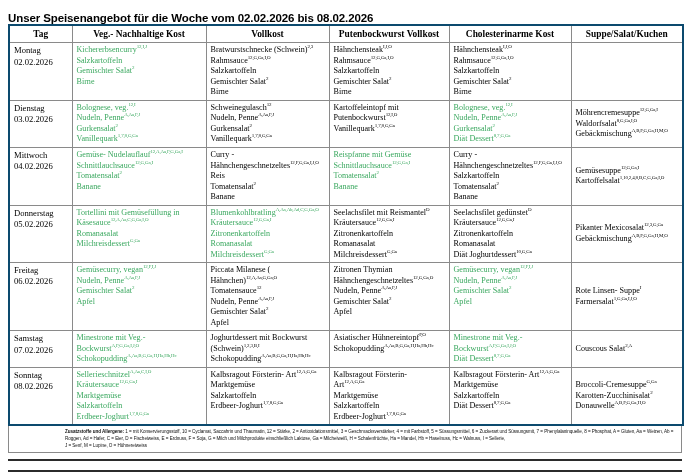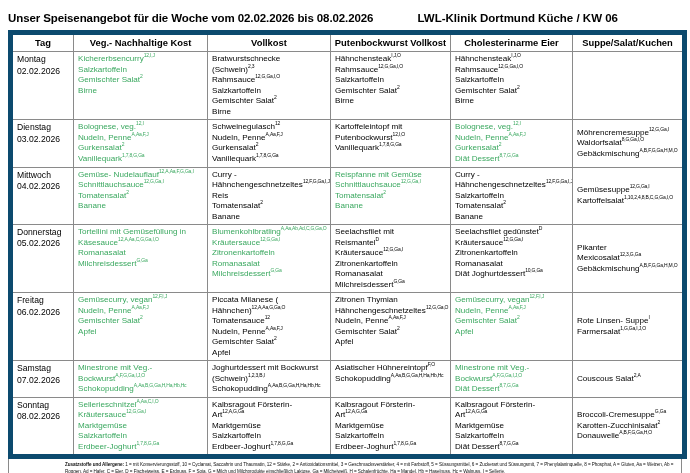--- a/index.html
+++ b/index.html
@@ -21,21 +21,21 @@
     position: relative;
     box-sizing: border-box;
     padding: 10px 8px 0 8px;
   }
 
   
   .header-row {
     display: flex;
     align-items: center;
     justify-content: flex-start;
-    margin: 2px 0 6px 0;
+    margin: 2px 0 0 0;
   }
   .doc-title {
     font-size: 11.5px;
     font-weight: bold;
     letter-spacing: -0.1px;
     white-space: nowrap;
   }
   .org-title {
     font-size: 11.5px;
     font-weight: bold;
@@ -48,21 +48,22 @@
     font-weight: bold;
     margin: 2px 0 2px 1px;
     letter-spacing: -0.1px;
   }
 
   
   table.menu {
     border-collapse: collapse;
     width: 674px;
     table-layout: fixed;
-    border: 5px solid #0c4a6e;
+    border: 2px solid #0c4a6e;
+    font-family: Liberation Serif, serif;
   }
   table.menu th, table.menu td {
     border: 1px solid #8a8a8a;
     vertical-align: top;
     padding: 2px 11px 2px 4px;
     overflow: hidden;
   }
   table.menu th {
     text-align: center;
     font-size: 9.4px;
@@ -133,40 +134,39 @@
     padding: 4px 0 5px 0;
   }
 </style>
 </head>
 <body>
 
 <div class="page">
 
   <div class="header-row">
     <div class="doc-title">Unser Speisenangebot für die Woche vom 02.02.2026 bis 08.02.2026</div>
-    <div class="org-title">LWL-Klinik Dortmund Küche / KW 06</div>
   </div>
 
 
   <table class="menu">
     <colgroup>
       <col class="c-tag">
         <col class="c-veg">
         <col class="c-voll">
       <col class="c-schwein">
         <col class="c-chol">
         <col class="c-suppe">
     </colgroup>
     <thead>
       <tr>
         <th>Tag</th>
         <th>Veg.- Nachhaltige Kost</th>
         <th>Vollkost</th>
         <th>Putenbockwurst Vollkost</th>
-        <th>Cholesterinarme Eier</th>
+        <th>Cholesterinarme Kost</th>
         <th>Suppe/Salat/Kuchen</th>
       </tr>
     </thead>
     <tbody id="menu-body">
         <tr>
           <td class="day">
             <span class="line">Montag</span>
             <span class="line">02.02.2026</span>
           </td>
           <td class="cell green">

